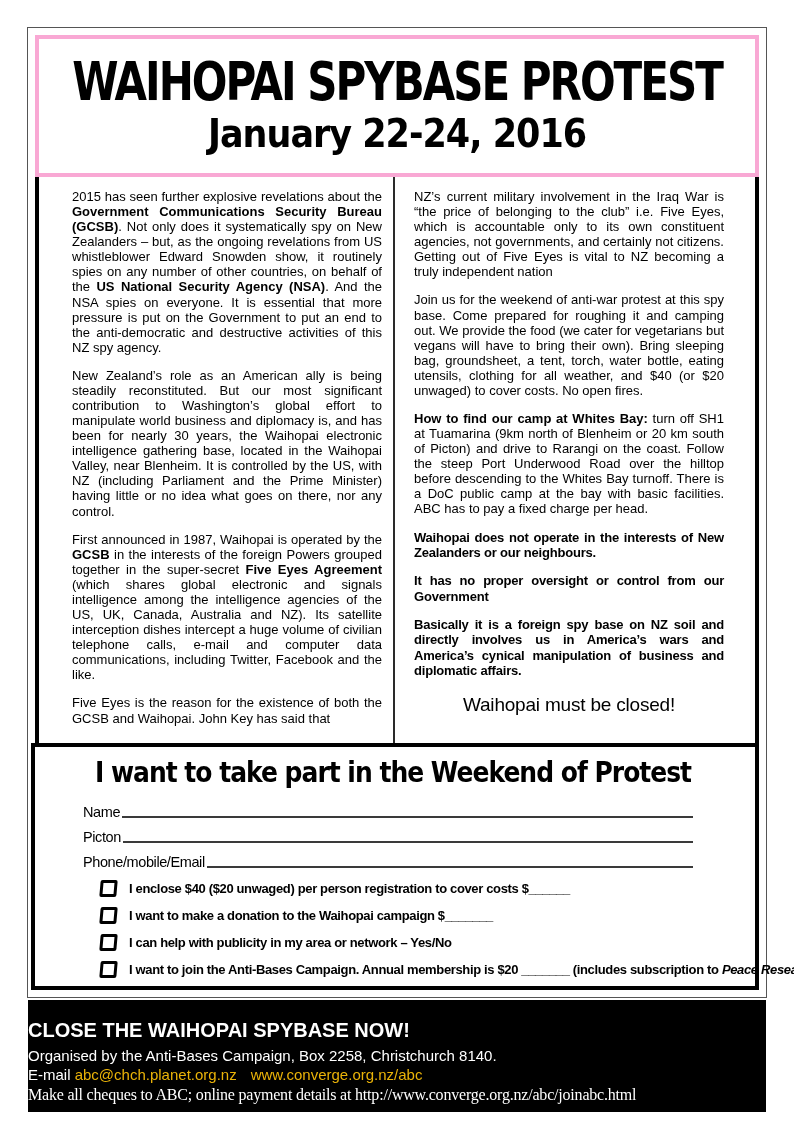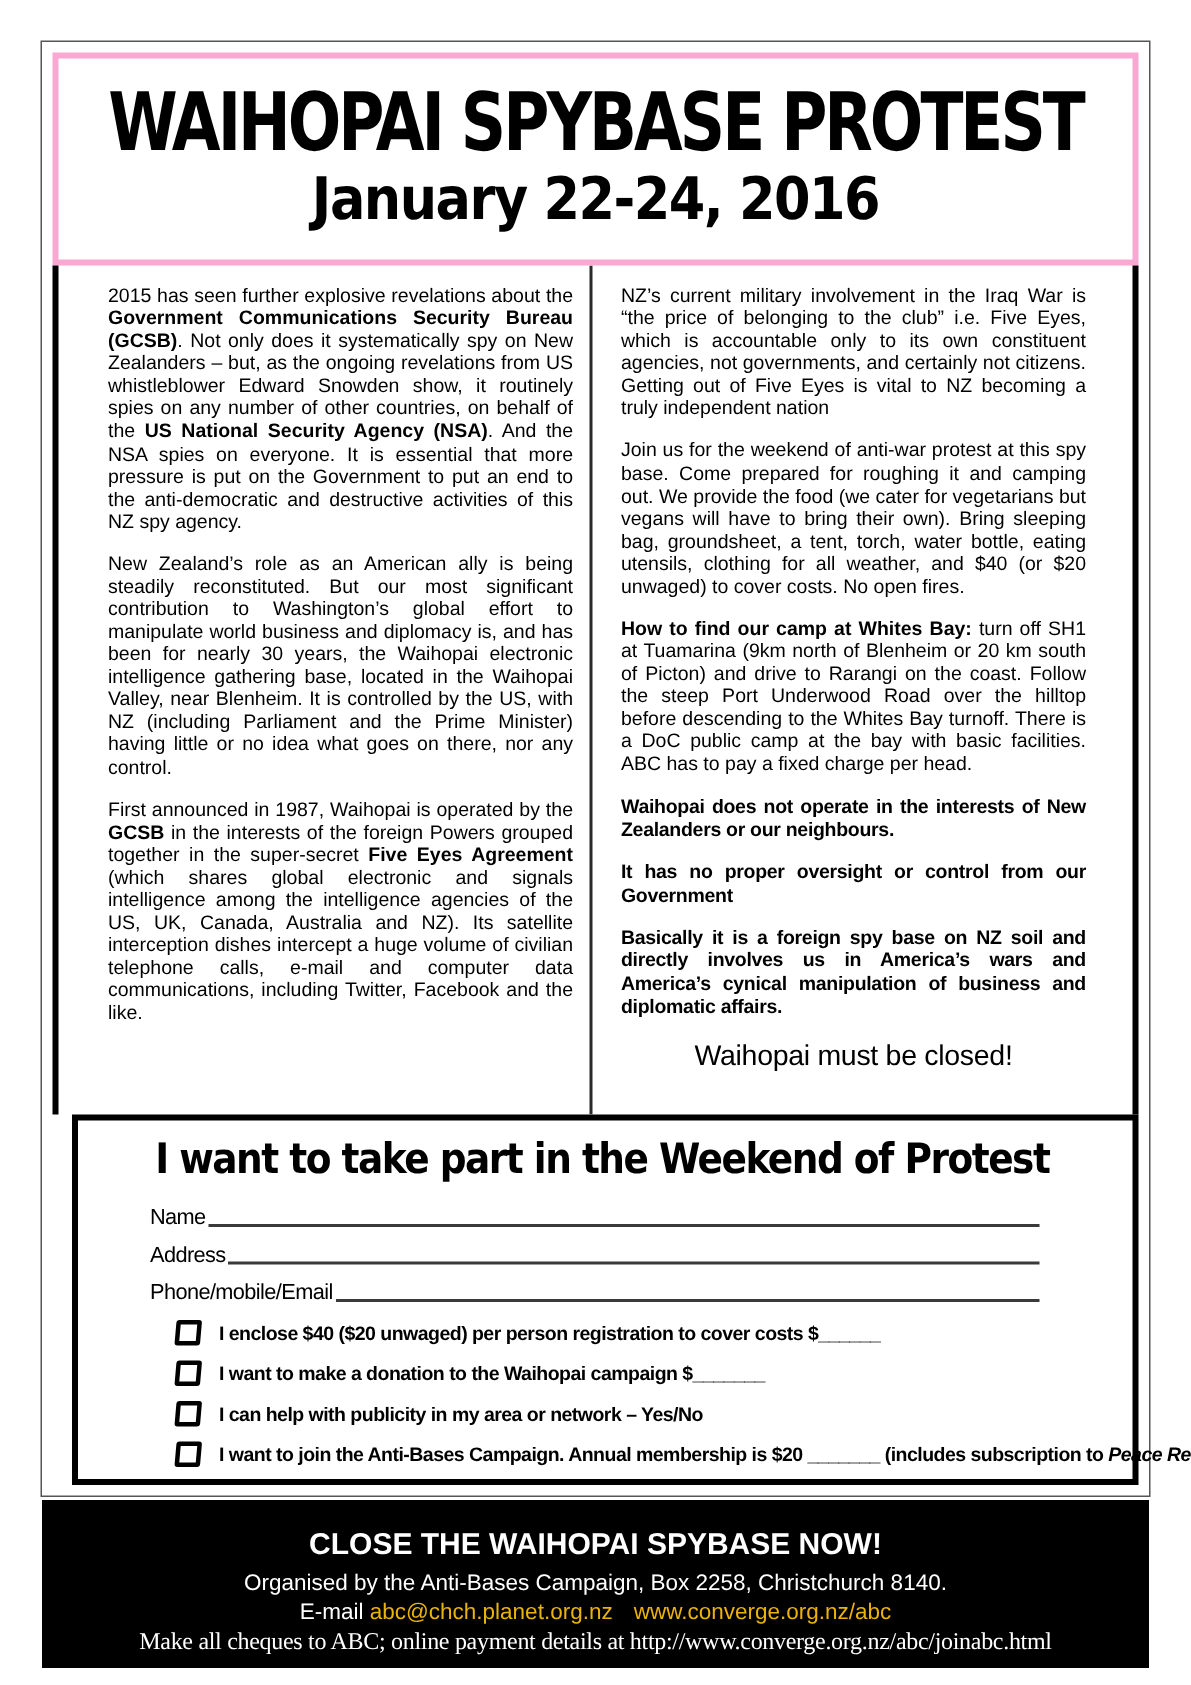--- a/index.html
+++ b/index.html
@@ -52,21 +52,21 @@
     margin:0 0 13px 0;
   }
   .seg-b { font-weight:bold; }
   .seg-i { font-style:italic; }
   .bold-para { font-weight:bold; letter-spacing:-0.2px; line-height:1.18; }
   .closing {
     font-size:19px; text-align:center; margin-top:16px; letter-spacing:-0.2px;
   }
   
   .form-box {
-    margin:0 7px 7px 20px;
+    margin:0 7px 7px 3px;
     border:4px solid #000;
     padding:5px 12px 8px 48px;
     box-sizing:border-box;
   }
   .form-title {
     font-family:"DejaVu Sans", sans-serif;
     font-weight:bold; font-size:25px; letter-spacing:-1px;
     transform:scaleY(1.12); transform-origin:center;
     text-align:center; margin:6px 40px 8px 0; white-space:nowrap;
   }
@@ -89,21 +89,21 @@
     border:3px solid #000; border-radius:2px;
     margin-right:12px; transform:skewX(-5deg);
     background:#fff;
   }
   .checkbox-label { font-weight:bold; font-size:13px; letter-spacing:-0.35px; }
   
   .footer-box {
     position:absolute; left:28px; top:1000px;
     width:738px; height:112px;
     background:#000; color:#fff;
-    text-align:center; box-sizing:border-box;
+    box-sizing:border-box;
     padding-top:19px;
   }
   .footer-line1 { font-size:20px; font-weight:bold; }
   .footer-line2 { font-size:15px; margin-top:5px; }
   .footer-line3 { font-size:15px; margin-top:2px; }
   .footer-link  { color:#eab308; cursor:pointer; }
   .footer-link.second { margin-left:14px; }
   .footer-line4 { font-size:16px; margin-top:3px; letter-spacing:-0.2px;font-family:Liberation Serif, serif; }
 </style>
 </head>
@@ -114,20 +114,21 @@
   <div class="header-box">
     <div class="main-title">WAIHOPAI SPYBASE PROTEST</div>
     <div class="sub-title">January 22-24, 2016</div>
   </div>
 
   <div class="body-columns">
     <div class="col col-left">
       <p class="para"><span>2015 has seen further explosive revelations about the </span><span class="seg-b">Government Communications Security Bureau (GCSB)</span><span>. Not only does it systematically spy on New Zealanders – but, as the ongoing revelations from US whistleblower Edward Snowden show, it routinely spies on any number of other countries, on behalf of the </span><span class="seg-b">US National Security Agency (NSA)</span><span>. And the NSA spies on everyone. It is essential that more pressure is put on the Government to put an end to the anti-democratic and destructive activities of this NZ spy agency.</span></p>
       <p class="para"><span>New Zealand’s role as an American ally is being steadily reconstituted. But our most significant contribution to Washington’s global effort to manipulate world business and diplomacy is, and has been for nearly 30 years, the Waihopai electronic intelligence gathering base, located in the Waihopai Valley, near Blenheim. It is controlled by the US, with NZ (including Parliament and the Prime Minister) having little or no idea what goes on there, nor any control.</span></p>
       <p class="para"><span>First announced in 1987, Waihopai is operated by the </span><span class="seg-b">GCSB</span><span> in the interests of the foreign Powers grouped together in the super-secret </span><span class="seg-b">Five Eyes Agreement</span><span> (which shares global electronic and signals intelligence among the intelligence agencies of the US, UK, Canada, Australia and NZ). Its satellite interception dishes intercept a huge volume of civilian telephone calls, e-mail and computer data communications, including Twitter, Facebook and the like.</span></p>
+      <p class="para"><span>Five Eyes is the reason for the existence of both the GCSB and Waihopai. John Key has said that</span></p>
     </div>
     <div class="divider"></div>
     <div class="col col-right">
       <p class="para"><span>NZ’s current military involvement in the Iraq War is “the price of belonging to the club” i.e. Five Eyes, which is accountable only to its own constituent agencies, not governments, and certainly not citizens. Getting out of Five Eyes is vital to NZ becoming a truly independent nation</span></p>
       <p class="para"><span>Join us for the weekend of anti-war protest at this spy base. Come prepared for roughing it and camping out.  We provide the food (we cater for vegetarians but vegans will have to bring their own).   Bring sleeping bag, groundsheet, a tent, torch, water bottle, eating utensils, clothing for all weather, and $40 (or $20 unwaged) to cover costs.  No open fires.</span></p>
       <p class="para"><span class="seg-b">How to find our camp at Whites Bay:</span><span> turn off SH1 at Tuamarina (9km north of Blenheim or 20 km south of Picton) and drive to Rarangi on the coast.   Follow the steep Port Underwood Road over the hilltop before descending to the Whites Bay turnoff.  There is a DoC public camp at the bay with basic facilities.  ABC has to pay a fixed charge per head.</span></p>
       <p class="para bold-para"><span>Waihopai does not operate in the interests of New Zealanders or our neighbours.</span></p>
       <p class="para bold-para"><span>It has no proper oversight or control from our Government</span></p>
       <p class="para bold-para"><span>Basically it is a foreign spy base on NZ soil and directly involves us in America’s wars and America’s cynical manipulation of business and diplomatic affairs.</span></p>
       <p class="para closing"><span>Waihopai must be closed!</span></p>
@@ -135,21 +136,21 @@
   </div>
 
   <div class="form-box">
     <div class="form-title">I want to take part in the Weekend of Protest</div>
 
     <div class="field-row">
       <span class="field-label">Name</span>
       <span class="field-line"></span>
     </div>
     <div class="field-row">
-      <span class="field-label">Address</span>
+      <span class="field-label">Picton</span>
       <span class="field-line"></span>
     </div>
     <div class="field-row">
       <span class="field-label">Phone/mobile/Email</span>
       <span class="field-line"></span>
     </div>
 
     <div class="checkbox-row">
       <span class="checkbox"></span>
       <span class="checkbox-label"><span>I enclose $40  ($20 unwaged) per person registration to cover costs $______</span></span>

